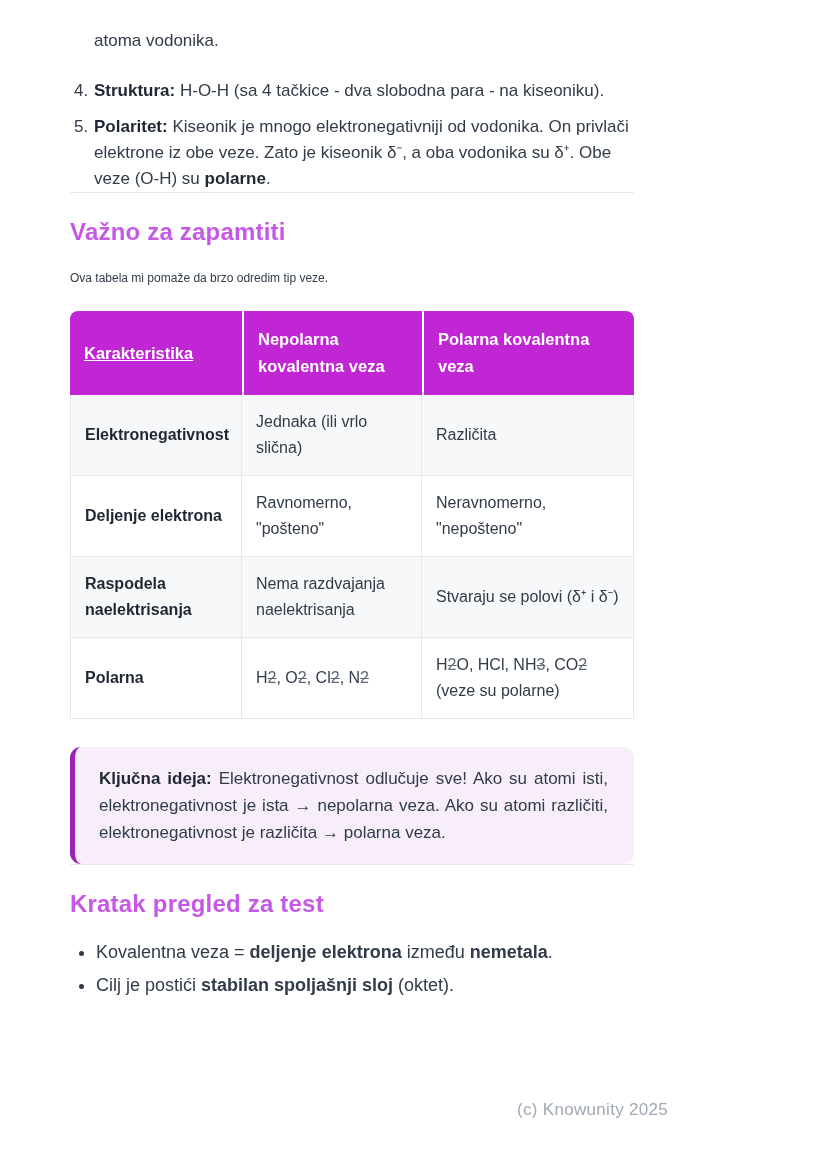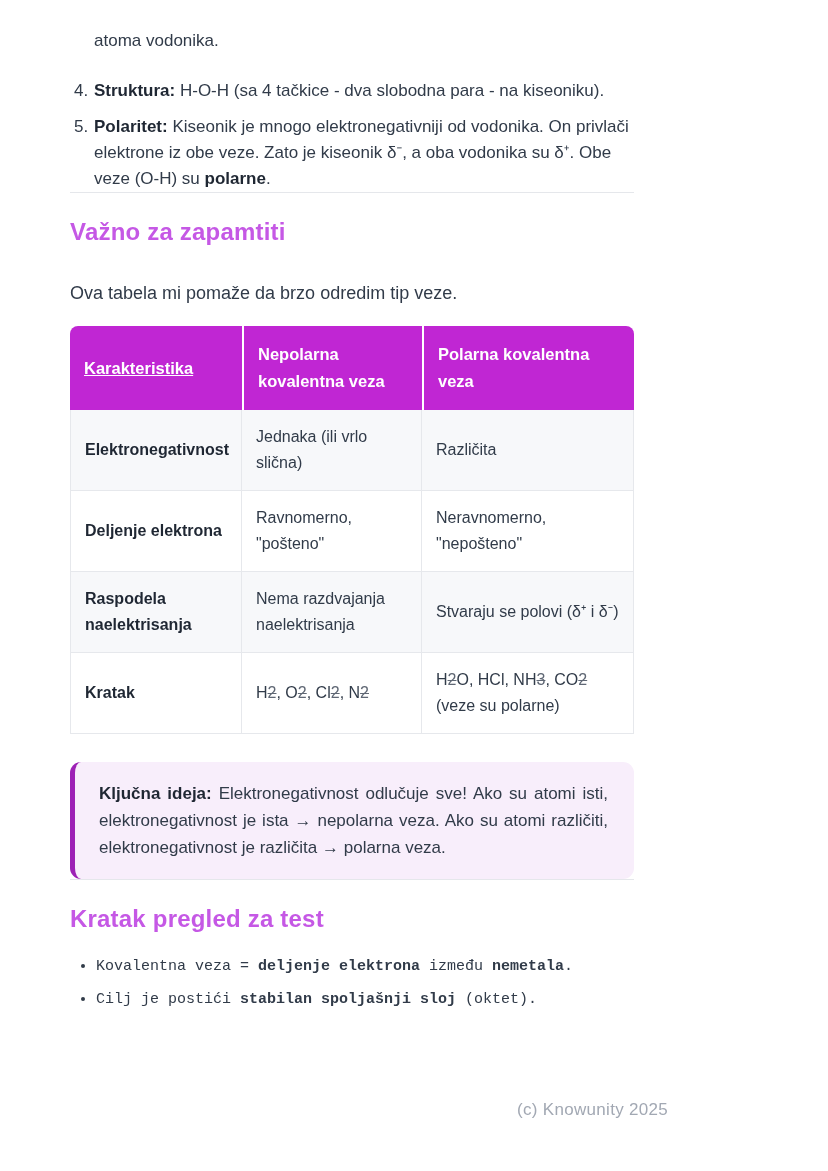--- a/index.html
+++ b/index.html
@@ -37,21 +37,21 @@
   .oli.second{margin-top:10px;}
   .oli b, .li-text b{font-weight:700;color:var(--text-dark);}
   hr.divider{border:none;border-top:1px solid #e5e7eb;margin:0;}
   .hr1{margin-top:18px;}
   .hr2{margin-top:18px;}
   h2.section-heading{
     font-size:24px;line-height:30px;font-weight:700;
     color:var(--heading-color);
     margin-top:24px;letter-spacing:0.2px;
   }
-  p.lead{margin-top:33px;font-size:18px;line-height:26px;}
+  p.lead{margin-top:18px;font-size:12px;line-height:26px;}
   table.cmp{
     margin-top:20px;width:564px;border-collapse:separate;border-spacing:0;
     font-size:16px;line-height:26px;table-layout:fixed;
   }
   table.cmp th{
     background:var(--table-header-bg);color:#ffffff;font-weight:700;
     text-align:left;vertical-align:middle;padding:15px 14px;font-size:16.5px;line-height:27px;
   }
   table.cmp th + th{border-left:2px solid #ffffff;}
   table.cmp th:first-child{border-top-left-radius:8px;text-decoration:underline;}
@@ -71,21 +71,21 @@
     margin-top:28px;
     background:var(--callout-bg);
     border-left:5px solid var(--callout-border);
     border-radius:11px;
     padding:18px 26px 18px 24px;
     font-size:17px;line-height:27px;
     text-align:justify;
   }
   .callout b{color:var(--text-dark);}
   ul.bullets{margin-top:20px;list-style:disc;padding-left:26px;}
-  ul.bullets li{font-size:15px;line-height:26px;font-family:Liberation Mono, monospace;}
+  ul.bullets li{font-size:18px;line-height:26px;}
   ul.bullets li + li{margin-top:7px;}
   .side-strip{
     position:absolute;left:748px;top:37px;width:43px;height:1096px;
     background:var(--strip-bg);
     border-left:4px solid var(--strip-line);
     border-radius:2px;
   }
   .footer-credit{
     position:absolute;top:1100px;right:53px;
     font-size:17px;letter-spacing:0.3px;
@@ -141,21 +141,21 @@
             <td>Deljenje elektrona</td>
             <td>Ravnomerno, "pošteno"</td>
             <td>Neravnomerno, "nepošteno"</td>
           </tr>
           <tr class="alt">
             <td>Raspodela naelektrisanja</td>
             <td>Nema razdvajanja naelektrisanja</td>
             <td>Stvaraju se polovi (δ⁺ i δ⁻)</td>
           </tr>
           <tr>
-            <td>Kratak</td>
+            <td>Polarna</td>
             <td>H<s>2</s>, O<s>2</s>, Cl<s>2</s>, N<s>2</s></td>
             <td>H<s>2</s>O, HCl, NH<s>3</s>, CO<s>2</s> (veze su polarne)</td>
           </tr>
         </tbody>
     </table>
 
     <div class="callout">
       <b>Ključna ideja:</b><span> Elektronegativnost odlučuje sve! Ako su atomi isti, elektronegativnost je ista → nepolarna veza. Ako su atomi različiti, elektronegativnost je različita → polarna veza.</span>
     </div>
 

